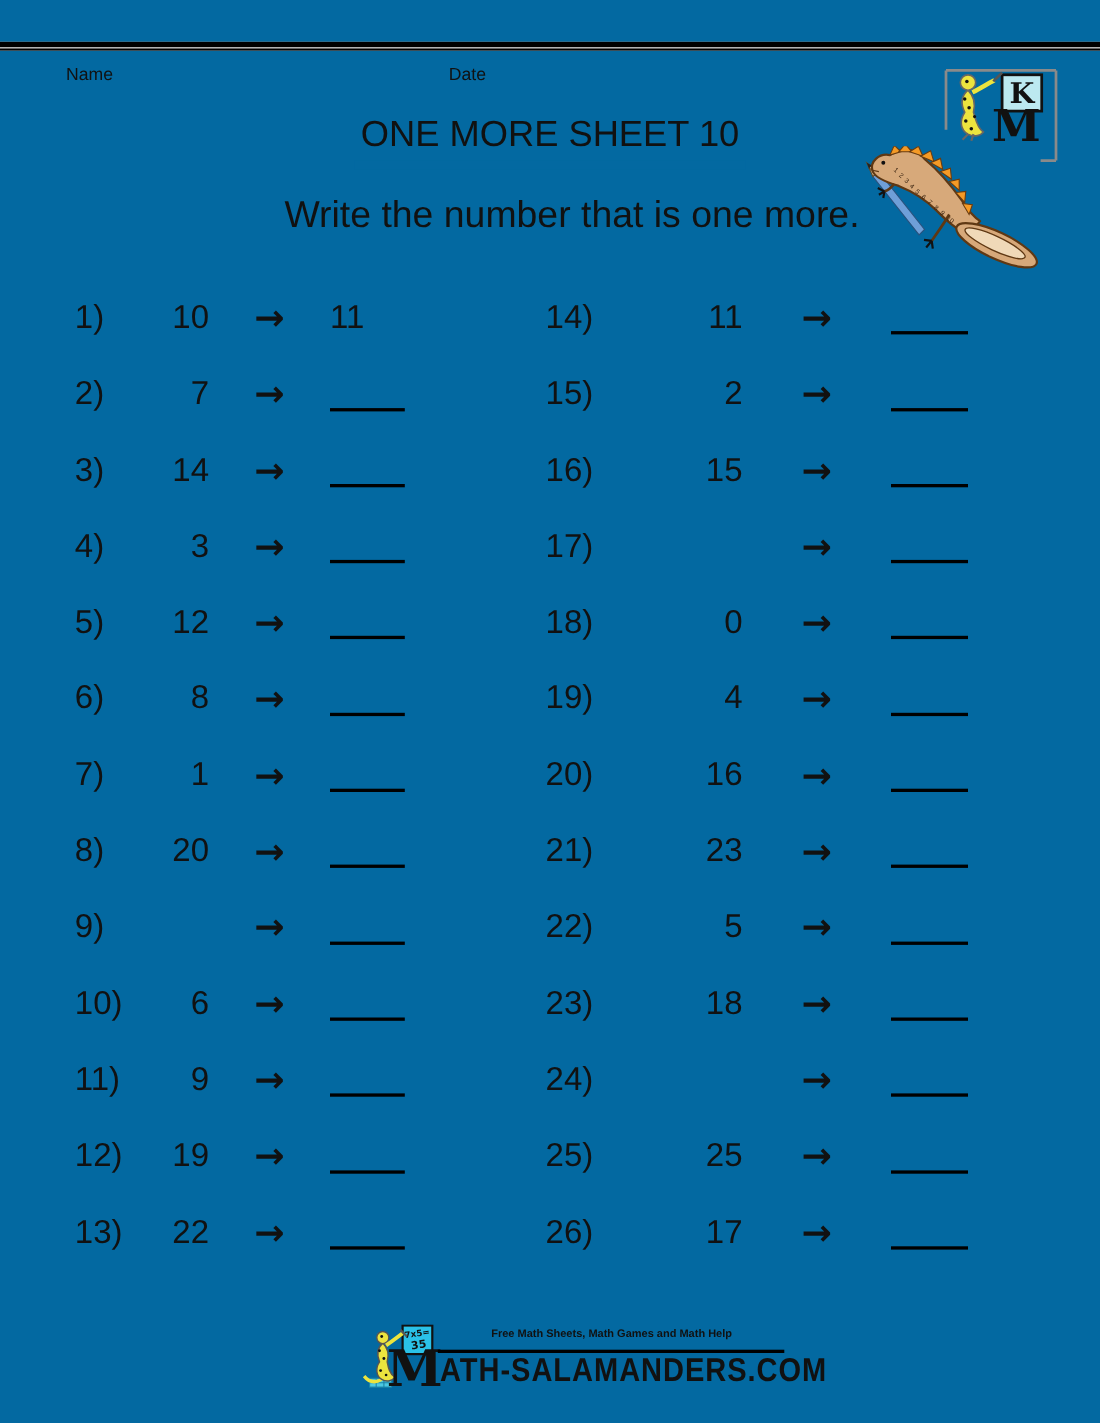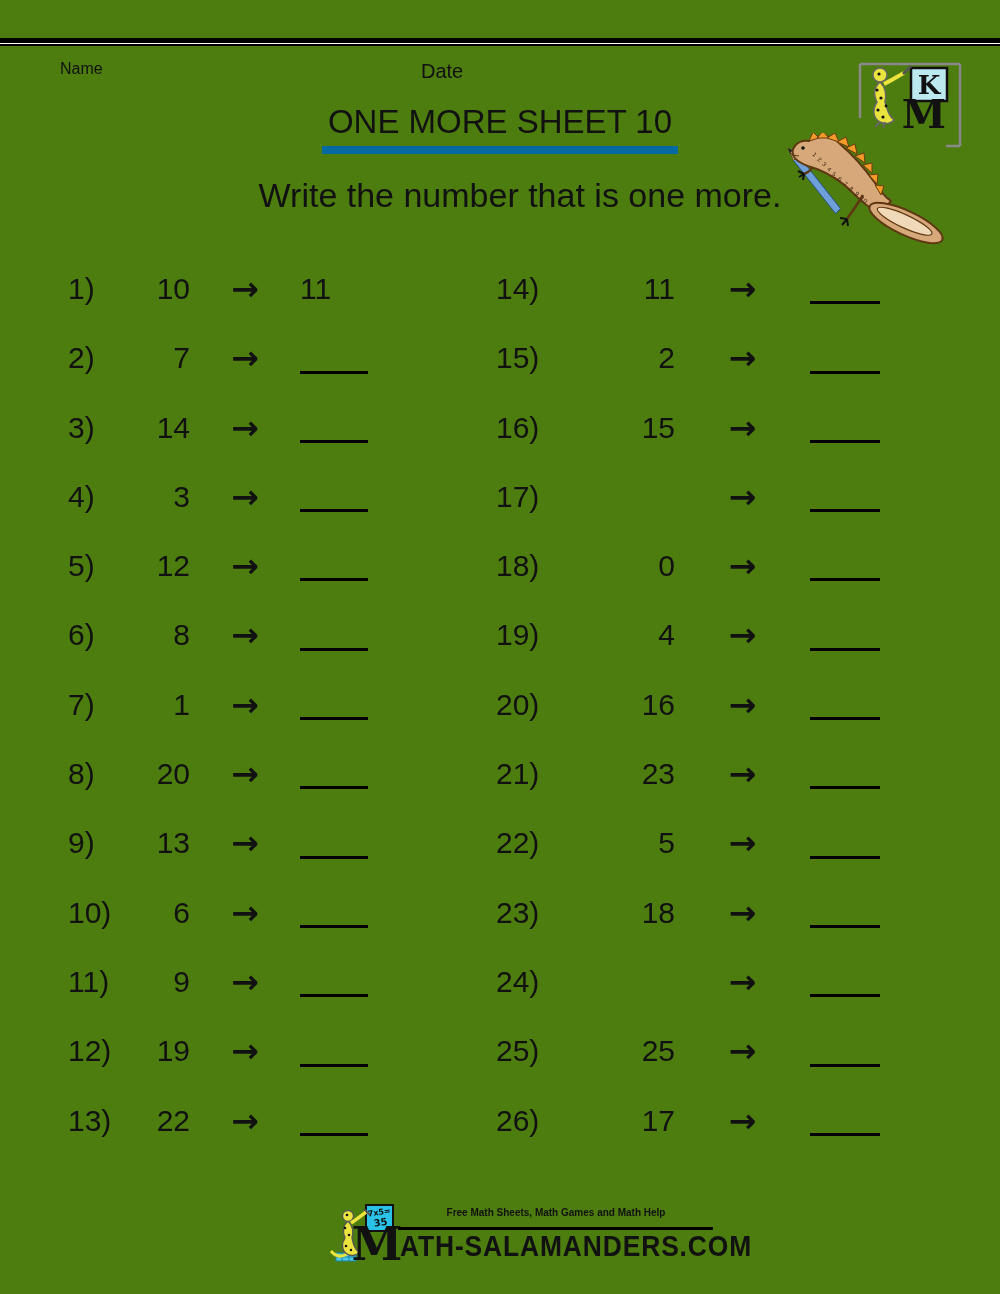--- a/index.html
+++ b/index.html
@@ -1,22 +1,22 @@
 <!DOCTYPE html>
 <html><head>
 <meta charset="utf-8">
 <style>
   html,body{margin:0;padding:0;background:#fff;}
-  #page{position:relative;width:1000px;height:1294px;background:#4d7c0f;overflow:hidden;
+  #page{position:relative;width:1000px;height:1294px;background:#0369a1;overflow:hidden;
         font-family:"Liberation Sans",sans-serif;color:#111;}
   
   .topline{position:absolute;left:0;top:38px;width:1000px;height:1px;background:#fff;
            border-top:5px solid #000;border-bottom:2px solid #000;}
   .name-label{position:absolute;left:60px;top:60px;font-size:16px;}
-  .date-label{position:absolute;left:421px;top:60px;font-size:20px;}
+  .date-label{position:absolute;left:408px;top:60px;font-size:16px;}
   .title-wrap{position:absolute;left:0;top:103px;width:1000px;text-align:center;}
   .title{display:inline-block;font-size:33px;letter-spacing:0px;border-bottom:8px solid #0369a1;
          padding:0 6px 5px 6px;}
   .instruction{position:absolute;left:0;top:176px;width:1000px;text-align:center;font-size:34px;padding-left:20px;}
   
   .klogo{position:absolute;left:858px;top:62px;width:104px;height:86px;}
   
   .sal-big{position:absolute;left:783px;top:133px;width:170px;height:115px;}
   
   #problems{position:absolute;left:0;top:254px;width:1000px;height:902px;}
@@ -226,21 +226,20 @@
         </span>
         <span class="cell c-label-r">21)</span>
         <span class="cell c-op-r">23</span>
         <span class="cell c-arrow-r"><span class="arrow">→</span></span>
         <span class="cell c-ans-r">
           <span class="blank-line"></span>
         </span>
       </div>
       <div class="prob-row">
         <span class="cell c-label-l">9)</span>
-        <span class="cell c-op-l">13</span>
         <span class="cell c-arrow-l"><span class="arrow">→</span></span>
         <span class="cell c-ans-l">
           <span class="blank-line"></span>
         </span>
         <span class="cell c-label-r">22)</span>
         <span class="cell c-op-r">5</span>
         <span class="cell c-arrow-r"><span class="arrow">→</span></span>
         <span class="cell c-ans-r">
           <span class="blank-line"></span>
         </span>

